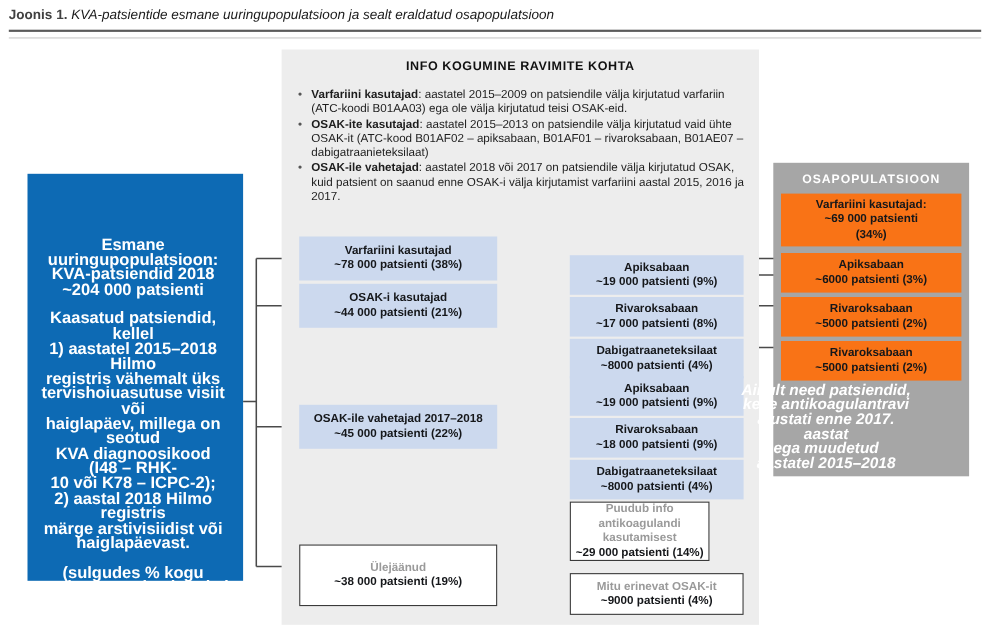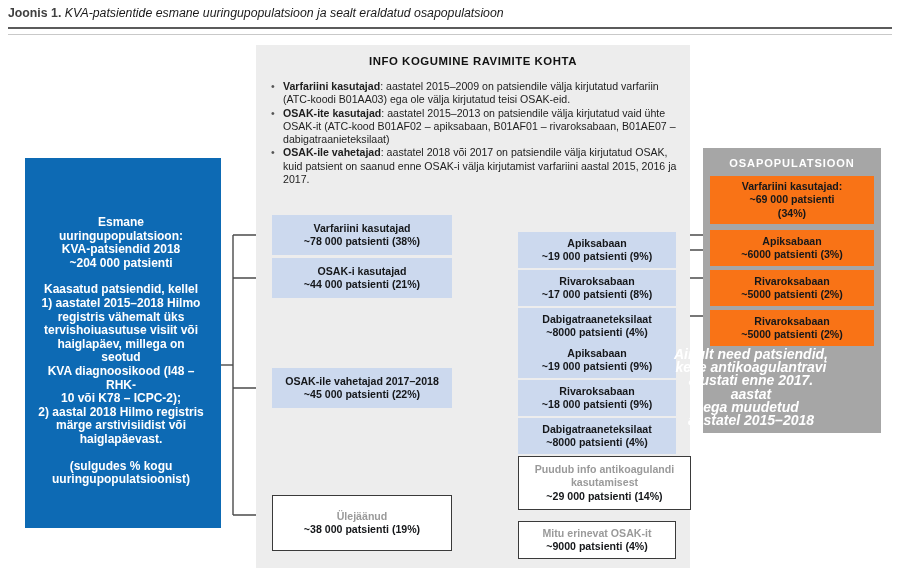--- a/index.html
+++ b/index.html
@@ -47,21 +47,21 @@
   }
   .info-list .li .bullet{
     position:absolute;left:3px;top:0px;color:#555;font-size:10.6px;
   }
   .info-list .li b{font-weight:bold;}
 
   
   .blue-box{
     position:absolute;left:25px;top:158px;width:196px;height:370px;
     background:#0d6ab4;color:#ffffff;
-    font-size:12px;line-height:13.6px;font-weight:bold;
+    font-size:15px;line-height:13.6px;font-weight:bold;
     text-align:center;
     box-sizing:border-box;padding:58px 16px 0 12px;
   }
   .blue-box p{margin:0;}
   .blue-box .gap{height:13px;}
 
   
   .node{
     position:absolute;box-sizing:border-box;
     background:#ccd9ee;border:0;
@@ -214,21 +214,21 @@
   </div>
   <div class="node" style="left:518px;top:380px;width:158px;height:36px;">
     <span class="l1">Rivaroksabaan</span>
     <span class="l2">~18 000 patsienti (9%)</span>
   </div>
   <div class="node" style="left:518px;top:418px;width:158px;height:36px;">
     <span class="l1">Dabigatraaneteksilaat</span>
     <span class="l2">~8000 patsienti (4%)</span>
   </div>
 
-  <div class="node white" style="left:518px;top:456px;width:173px;height:54px;">
+  <div class="node white" style="left:518px;top:456px;width:127px;height:54px;">
     <span class="l1">Puudub info antikoagulandi kasutamisest</span>
     <span class="l2">~29 000 patsienti (14%)</span>
   </div>
   <div class="node white" style="left:518px;top:521px;width:158px;height:38px;">
     <span class="l1">Mitu erinevat OSAK-it</span>
     <span class="l2">~9000 patsienti (4%)</span>
   </div>
 
   <div class="panel-sub"></div>
   <div class="panel-sub-title">OSAPOPULATSIOON</div>

